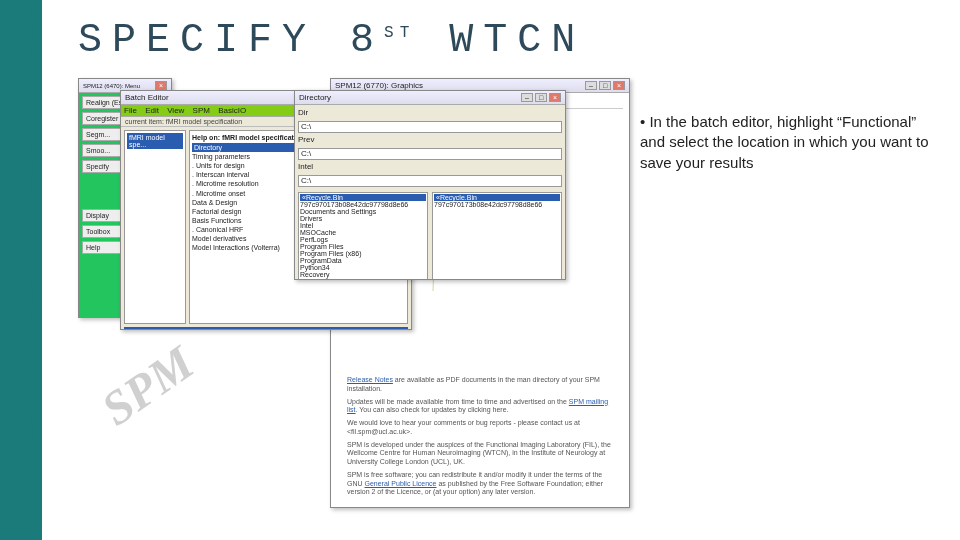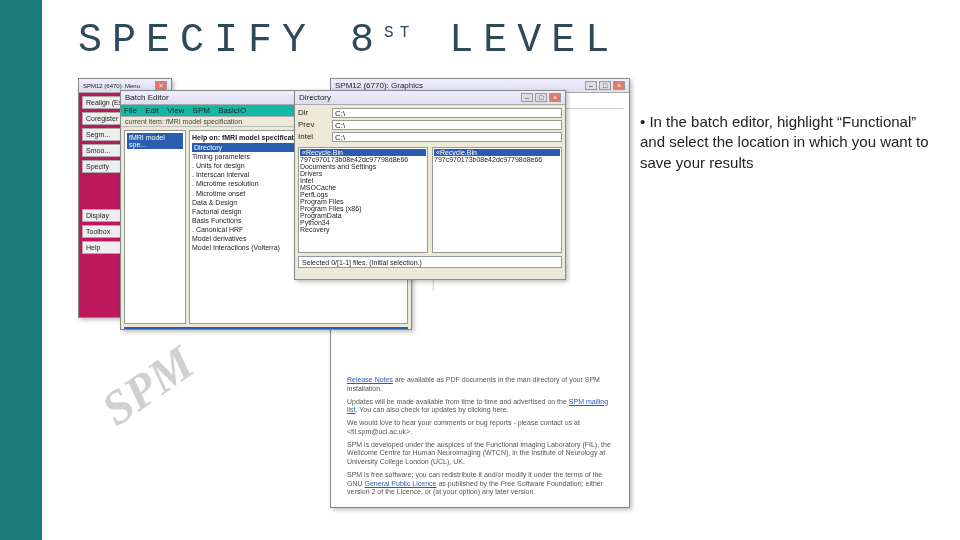--- a/index.html
+++ b/index.html
@@ -43,21 +43,21 @@
   .bullet-area .dot::before {
     content: "• ";
   }
   .screenshots {
     position: absolute;
     left: 78px; top: 78px;
     width: 555px; height: 440px;
   }
   .win {
     position: absolute;
-    background: #be185d;
+    background: #22c55e;
     border: 1px solid #888;
     box-shadow: 2px 2px 4px rgba(0,0,0,0.25);
     font-size: 8px;
     color: #222;
     overflow: hidden;
   }
   .titlebar {
     background: linear-gradient(#eef, #dde);
     border-bottom: 1px solid #aaa;
     padding: 1px 4px;
@@ -107,21 +107,21 @@
     background: #eee; border: 1px solid #aaa;
     padding: 2px 3px; font-size: 7px;
   }
   
   .win-batch {
     left: 42px; top: 12px;
     width: 292px; height: 240px;
     background: #ece9d8;
   }
   .menubar {
-    background: #14b8a6; border-bottom: 1px solid #aaa;
+    background: #84cc16; border-bottom: 1px solid #aaa;
     padding: 1px 3px; font-size: 8px;
   }
   .menubar span { margin-right: 6px; }
   .batch-body { display: flex; height: 200px; }
   .module-panel {
     width: 62px; background: #fff; border: 1px solid #999;
     margin: 3px; padding: 2px;
   }
   .module-item { background: #2a5db0; color: #fff; padding: 1px 2px; font-size: 7px; }
   .param-panel {
@@ -137,21 +137,21 @@
   }
   
   .win-dir {
     left: 216px; top: 12px;
     width: 272px; height: 190px;
     background: #ece9d8;
   }
   .dir-top {
     padding: 3px; font-size: 8px;
   }
-  .dir-row { display: flex; gap: 4px; margin-bottom: 2px; }
+  .dir-row { display: flex; gap: 4px; margin-bottom: 2px; flex-direction: column; }
   .dir-row .lbl { width: 30px; }
   .dir-row .fld {
     flex: 1; border: 1px solid #999; background: #fff; padding: 0 2px; height: 10px; line-height: 10px;
   }
   .dir-lists { display: flex; gap: 4px; padding: 0 3px; height: 106px; }
   .listbox {
     flex: 1; background: #fff; border: 1px solid #999;
     font-size: 7px; padding: 1px; overflow: hidden;
   }
   .listbox .hlitem { background: #2a5db0; color: #fff; padding: 0 2px; }
@@ -172,21 +172,21 @@
 </head>
 <body>
 
 <div class="side-stripe">
   <svg width="42" height="540" viewBox="0 0 42 540">
     <path d="M0,0 H30 C38,45 22,90 30,135 C38,180 22,225 30,270 C38,315 22,360 30,405 C38,450 22,495 30,540 H0 Z" fill="#1b7a7a"></path>
   </svg>
 </div>
 
 <h1 class="slide-title">
-  <span>SPECIFY 8</span><span class="sup">ST</span><span> LEVEL</span>
+  <span>SPECIFY 8</span><span class="sup">ST</span><span> WTCN</span>
 </h1>
 
 <div class="bullet-area">
   <p class="dot">In the batch editor, highlight “Functional” and select the location in which you want to save your results</p>
 </div>
 
 <div class="screenshots">
 
   <div class="win win-graphics">
     <div class="titlebar">

